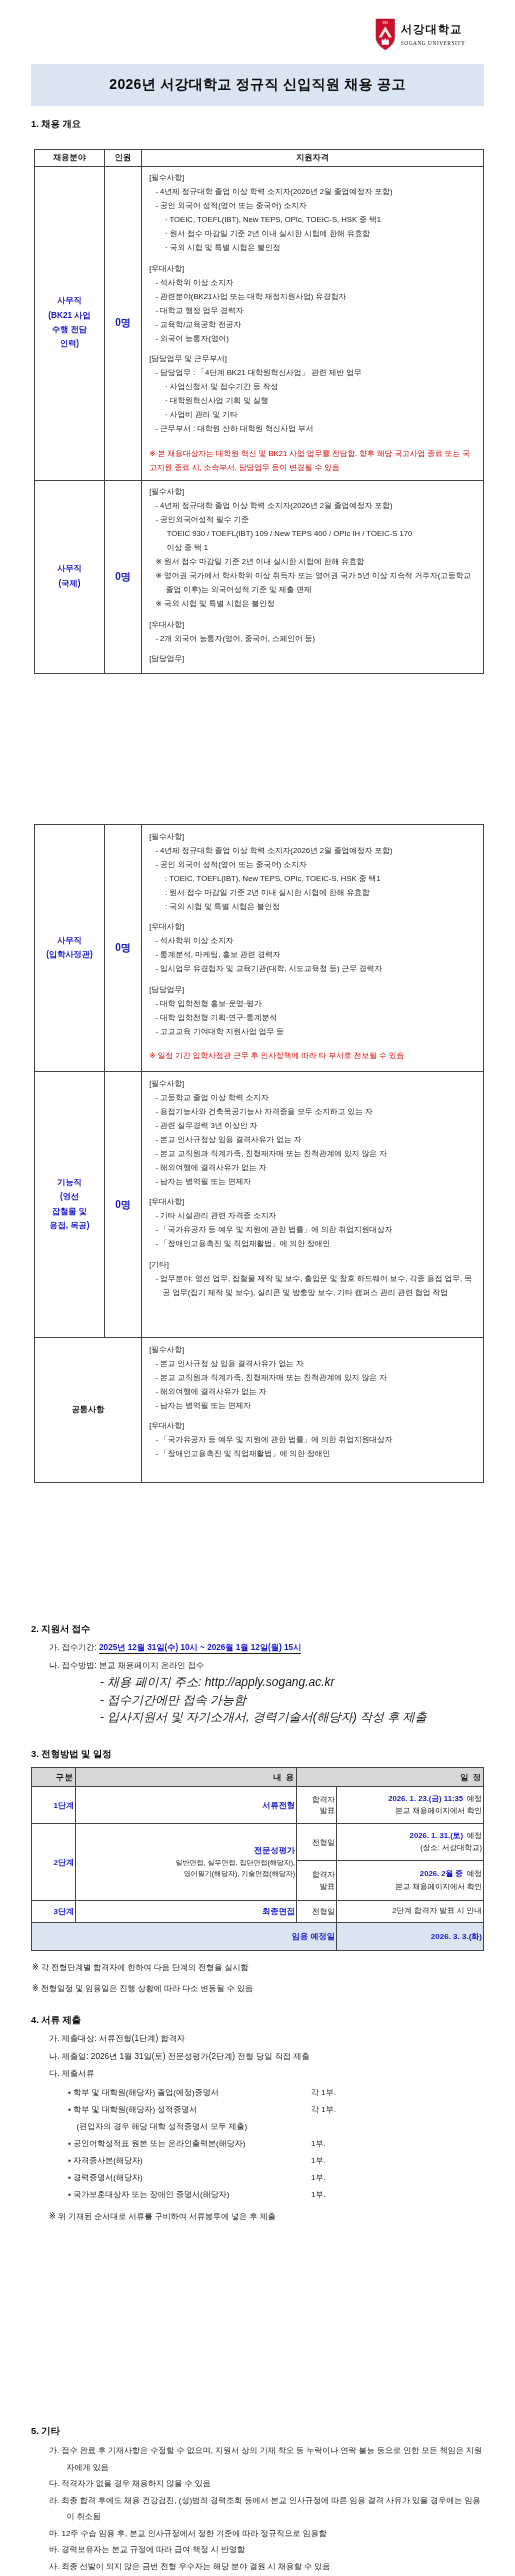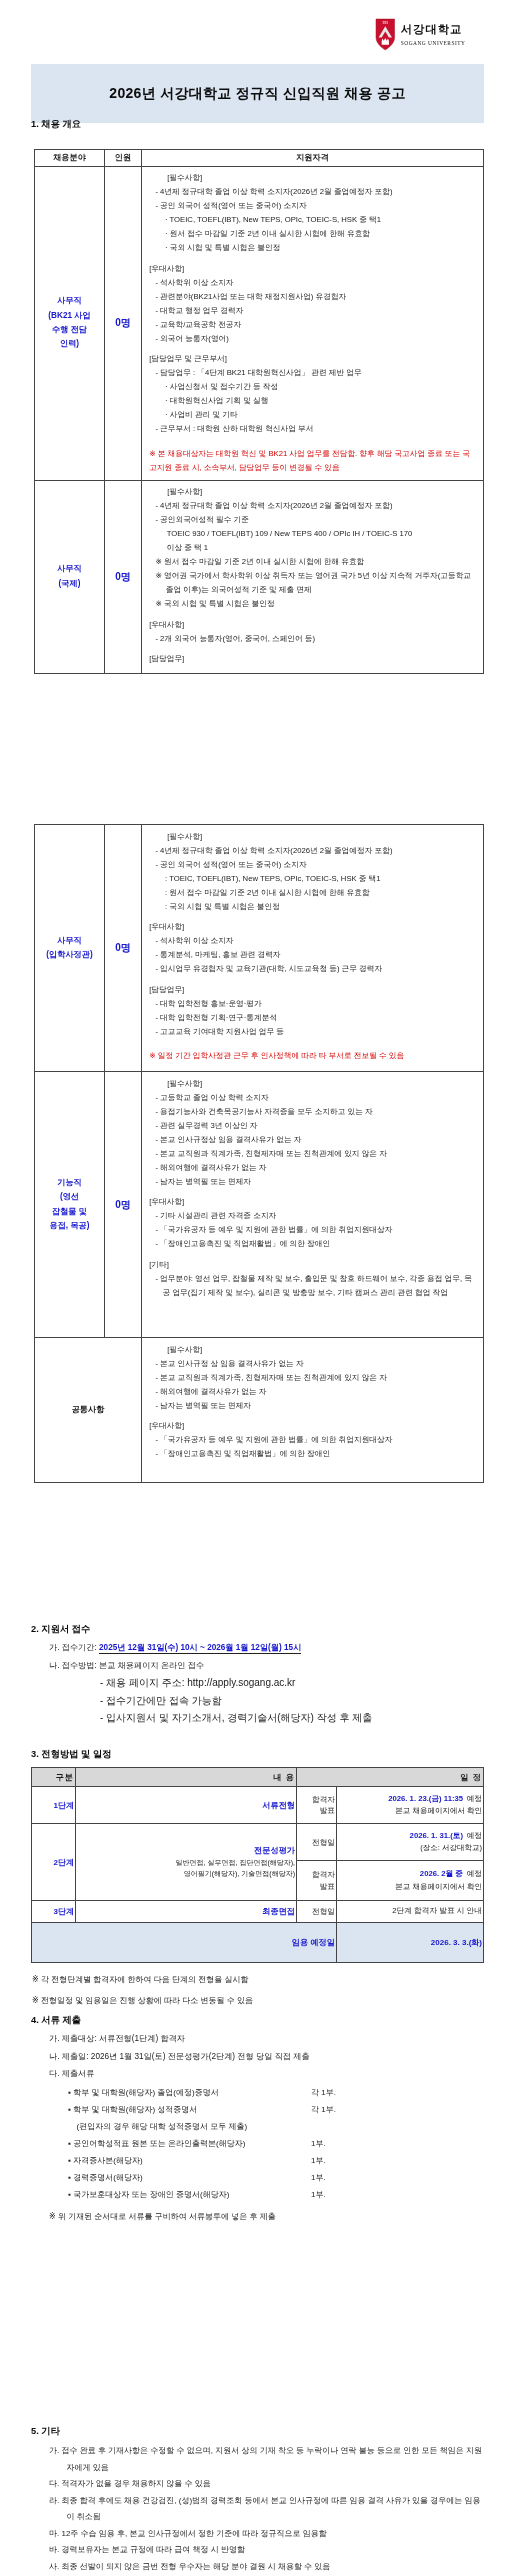--- a/index.html
+++ b/index.html
@@ -11,31 +11,31 @@
   .page{position:relative;width:515px;height:3109px;background:#fff;overflow:hidden;}
   .pre{white-space:pre-line;}
   .abs{position:absolute;}
 
   
   .logo{position:absolute;top:17.5px;left:375px;display:flex;align-items:center;gap:5.2px;}
   .logo-kr{font-size:11.3px;font-weight:700;letter-spacing:1px;color:#111;}
   .logo-en{font-size:5.4px;letter-spacing:0.5px;color:#222;font-family:"Liberation Serif",serif;margin-top:2.1px;}
 
   
-  .banner{position:absolute;top:64px;left:31px;width:453px;height:59px;background:var(--banner);
+  .banner{position:absolute;top:64px;left:31px;width:453px;height:42px;background:var(--banner);
     display:flex;align-items:center;justify-content:center;}
   .banner-title{font-size:14px;font-weight:700;color:#0c0c0c;letter-spacing:0.3px;}
 
   .h1{font-size:9.3px;font-weight:700;color:#0c0c0c;}
   .h1.abs{left:31px;}
 
   
   .ln{line-height:14px;font-size:7.7px;}
   .k-sec{margin-top:6.7px;}
-  .lines > .k-sec:first-child{margin-top:0;margin-left:18px;}
+  .lines > .k-sec:first-child{margin-top:0;}
   .k-item{padding-left:13.4px;text-indent:-7.2px;}
   .k-sub{padding-left:23px;text-indent:-7.2px;}
   .k-plain{padding-left:17.5px;}
   .k-note{padding-left:16.5px;text-indent:-10.3px;}
   .k-red{color:var(--red);margin-top:10.3px;}
   .k-b2{padding-left:69px;}
   .k-a{}
   .k-doc{position:relative;padding-left:10.3px;}
   .k-doc .c{position:absolute;left:253px;top:0;}
   .k-paren{padding-left:18.5px;}
@@ -64,21 +64,21 @@
   .sdate .sfx{margin-left:3.6px;color:#111;}
   .sdate .sub{color:#111;font-size:7.5px;}
   tr.final td{background:var(--rowblue);border-top:1px solid #222;}
   tr.final .fin-l{color:var(--blue);font-weight:700;font-size:8.2px;}
   tr.final .fin-r{color:var(--blue);font-weight:700;font-size:8px;}
 
   
   .sec{position:absolute;left:31px;width:454px;}
   .sec .h1{margin:0 0 3.1px 0;}
   .s-line{font-size:8.2px;line-height:17.5px;margin-left:18px;}
-  .sec2-bullets .ln{font-size:10px;line-height:17.5px;}
+  .sec2-bullets .ln{font-size:12px;line-height:17.5px;font-style:italic;}
   .notes3 .ln{font-size:8px;line-height:19px;padding-left:10.3px;text-indent:-9.3px;margin-top:2.1px;}
   .sec4-intro .ln{font-size:8.2px;line-height:17.5px;margin-left:18px;}
   .sec4-docs{margin-left:27px;margin-top:1px;}
   .sec4-docs .ln{font-size:8px;line-height:17px;}
   .sec4-note{font-size:8px;margin-left:18px;margin-top:8.2px;}
   .sec5-items{margin-left:18px;margin-top:5.2px;}
   .sec5-items .ln{font-size:8px;line-height:16.5px;}
   .underline-period{color:var(--blue);font-weight:700;border-bottom:1px solid #222;padding-bottom:0.5px;}
 </style>
 </head>
@@ -302,21 +302,21 @@
           <div><span class="b">2026. 2월 중</span><span class="sfx">예정</span></div>
           <div class="sub">본교 채용페이지에서 확인</div>
         </td>
       </tr>
       <tr style="height:22px">
         <td class="stage">3단계</td>
         <td class="cmain">최종면접</td>
         <td class="slabel">전형일</td>
         <td class="sdate">2단계 합격자 발표 시 안내</td>
       </tr>
-      <tr style="height:40px" class="final">
+      <tr style="height:28px" class="final">
         <td colspan="3" class="fin-l">임용 예정일</td>
         <td class="fin-r">2026. 3. 3.(화)</td>
       </tr>
     </tbody>
       </table>
     <div class="lines notes3" style="margin-top:7.2px;">
         <div class="ln k-plain">※ 각 전형단계별 합격자에 한하여 다음 단계의 전형을 실시함</div>
         <div class="ln k-plain">※ 전형일정 및 임용일은 진행 상황에 따라 다소 변동될 수 있음</div>
       </div>
   </div>

